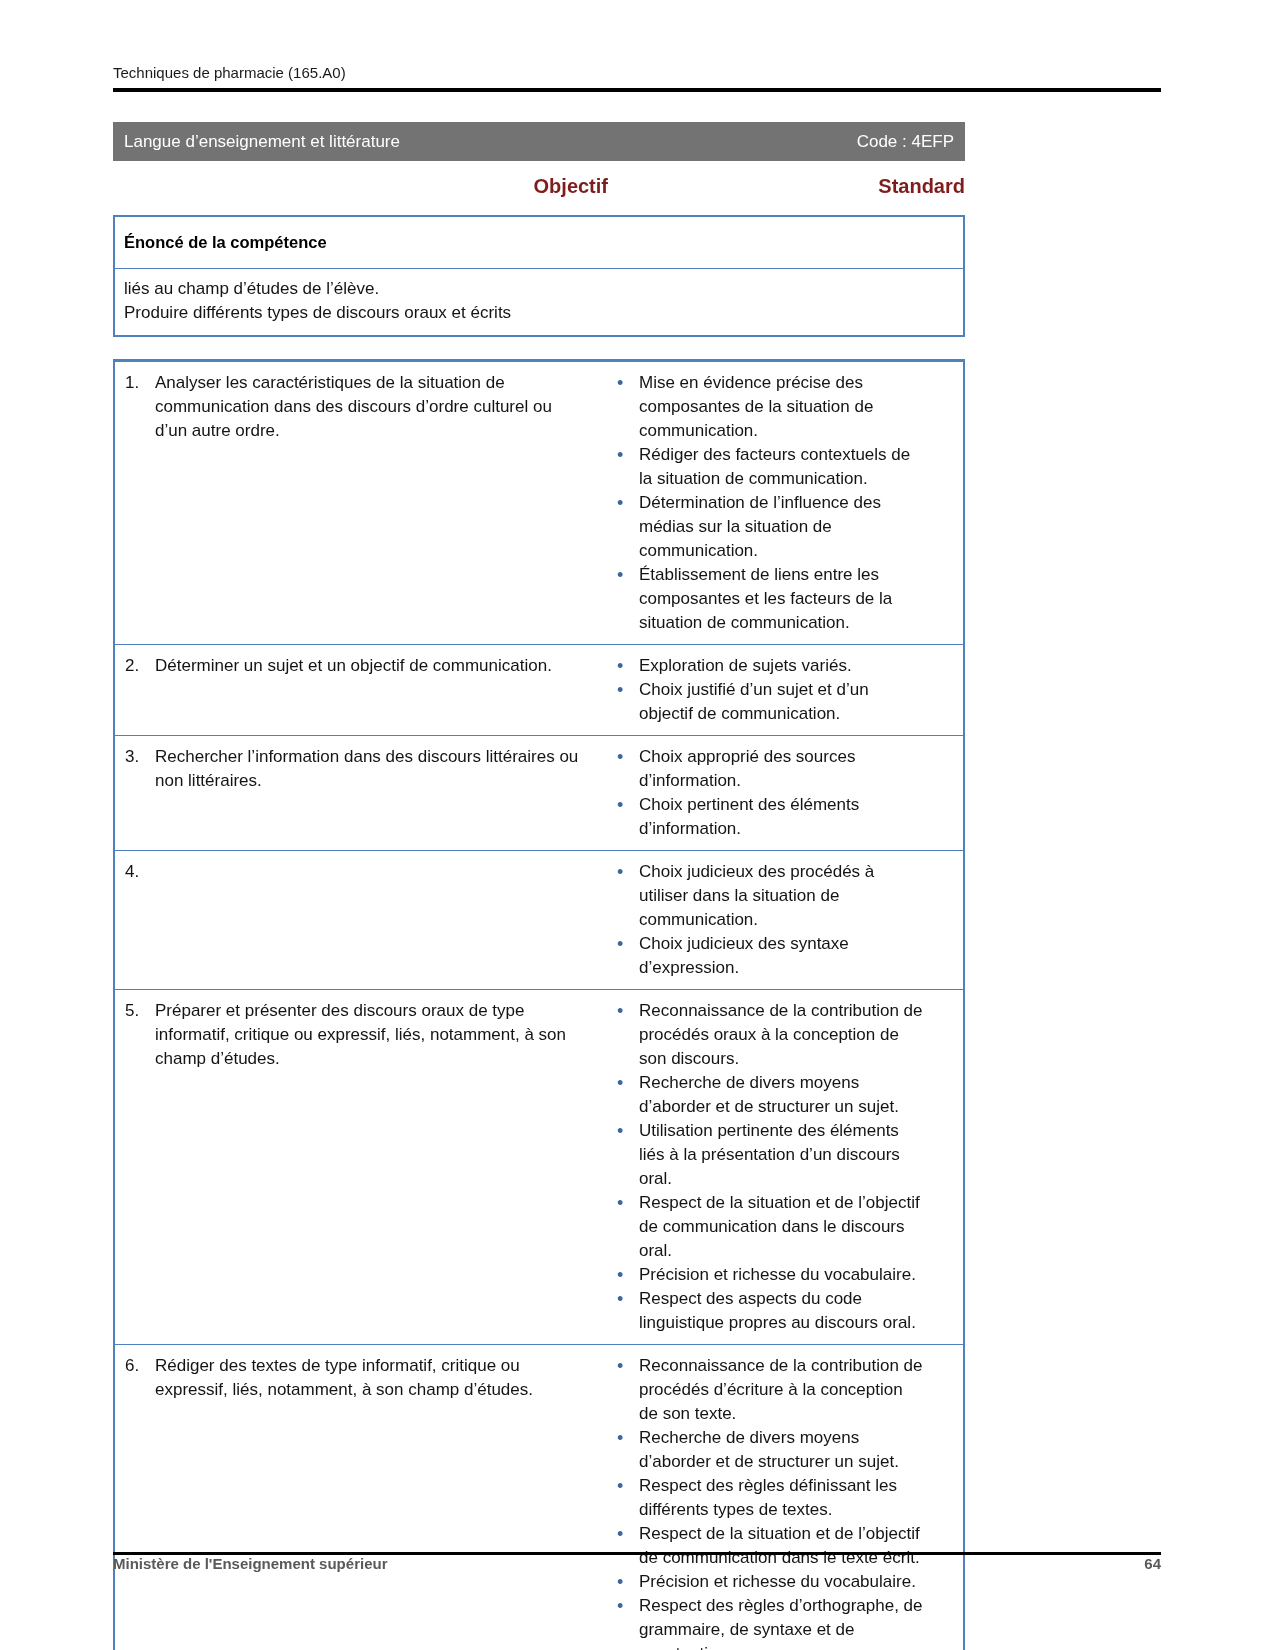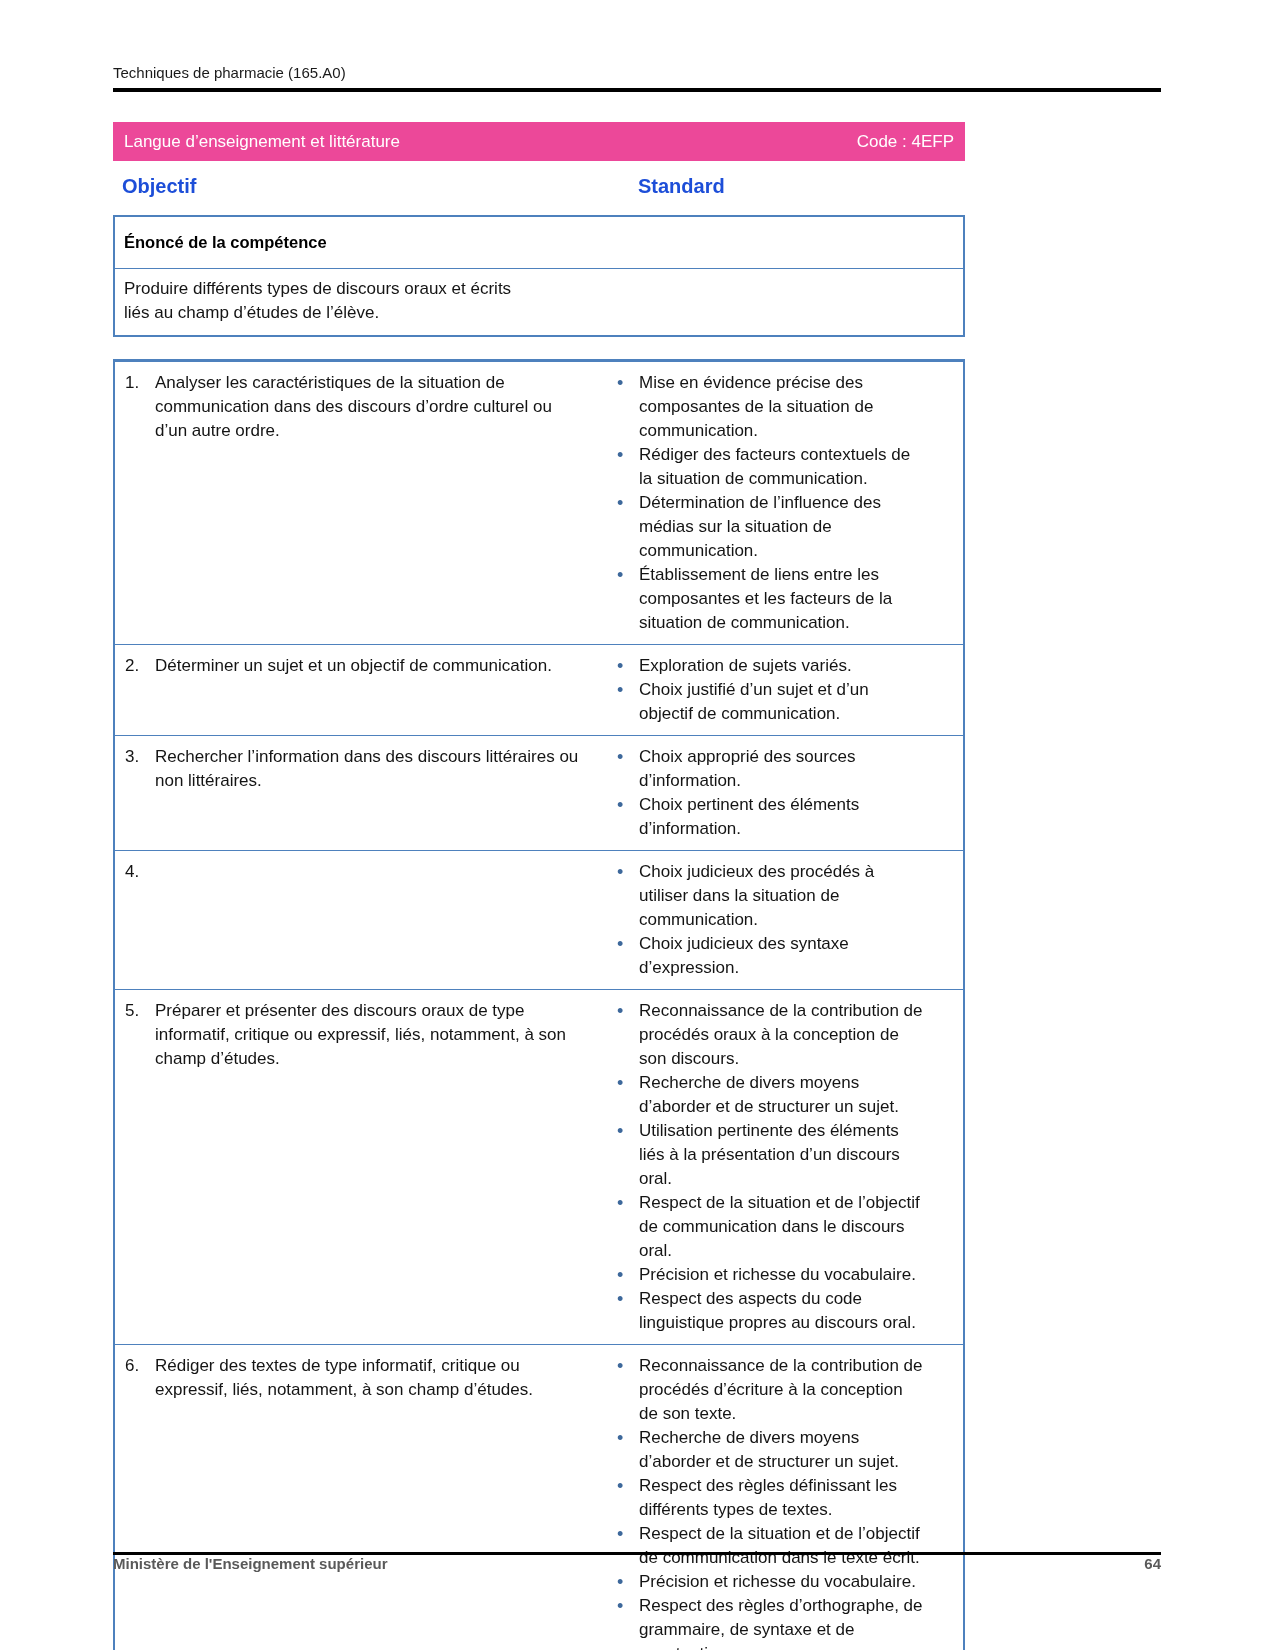--- a/index.html
+++ b/index.html
@@ -54,35 +54,35 @@
 </head>
 <body>
 
 <div class="content">
 
   <div class="running-header">
     <span>Techniques de pharmacie (165.A0)</span>
   </div>
   <div class="header-rule"></div>
 
-  <div class="banner" style="background: #ec4899; margin-top: 30px;">
+  <div class="banner" style="background: #737373; margin-top: 30px;">
     <span>Langue d’enseignement et littérature</span>
     <span>Code : 4EFP</span>
   </div>
 
-  <div class="objstd" style="color: #1d4ed8;">
+  <div class="objstd" style="color: #7f1d1d; text-align: right;">
     <div class="obj">Objectif</div>
     <div class="std">Standard</div>
   </div>
 
   <div class="box1">
     <div class="box1-title">Énoncé de la compétence</div>
     <div class="box1-body">
+      <div>liés au champ d’études de l’élève.</div>
       <div>Produire différents types de discours oraux et écrits</div>
-      <div>liés au champ d’études de l’élève.</div>
     </div>
   </div>
 
   <div class="comp-table">
     <div id="rows">
         <div class="comp-row">
           <div class="cell-el">
             <div class="num">1.</div>
             <div class="el-text">Analyser les caractéristiques de la situation de communication dans des discours d’ordre culturel ou d’un autre ordre.</div>
           </div>

